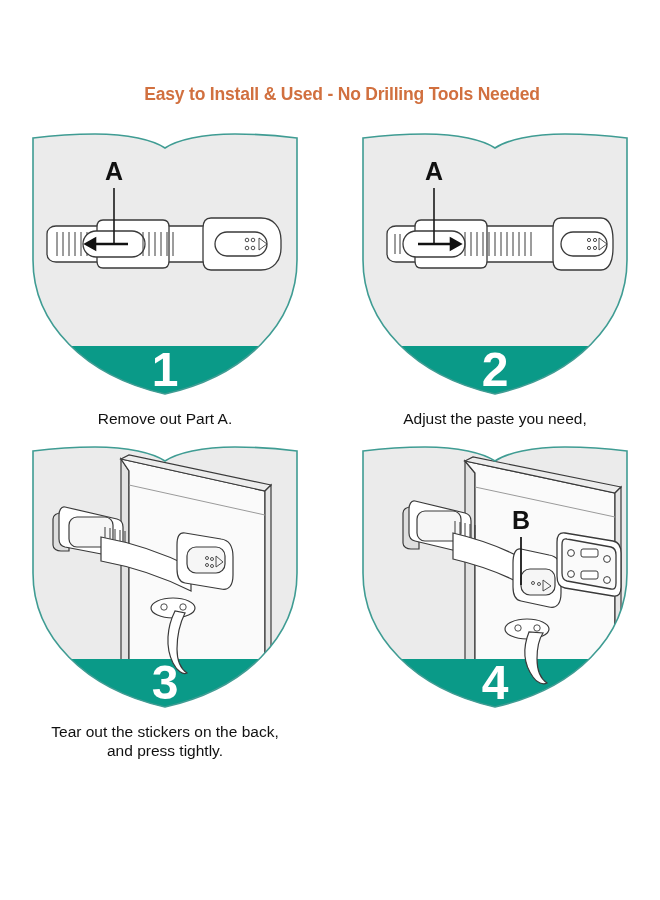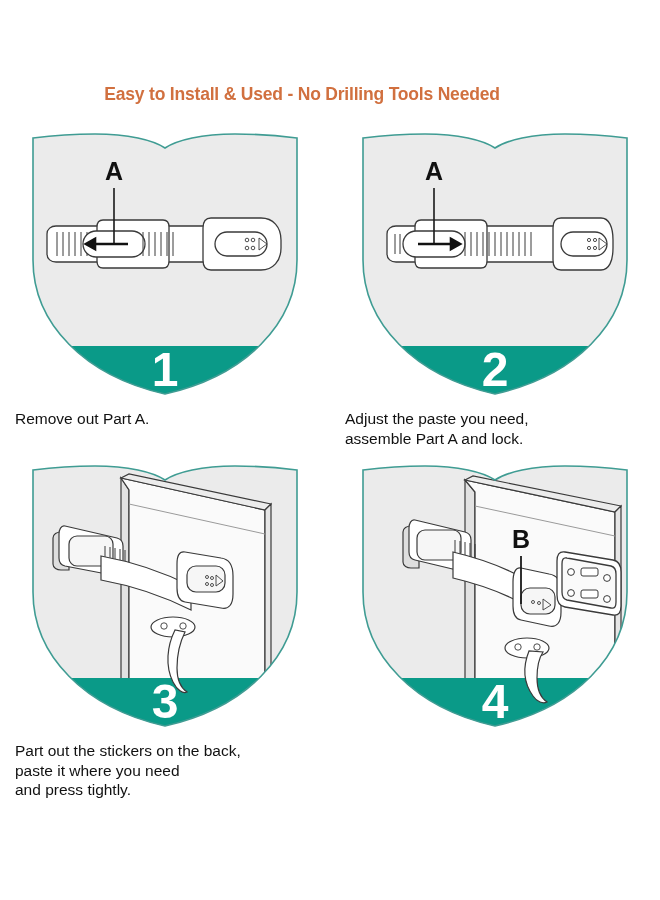--- a/index.html
+++ b/index.html
@@ -24,20 +24,21 @@
     position: absolute;
     top: 84px;
     left: 0;
     width: 604px;
     text-align: center;
     font-size: 17.5px;
     font-weight: bold;
     color: #d1703f;
     letter-spacing: -0.2px;
     font-family: "Liberation Sans", sans-serif;
+    padding-left: 40px;
   }
   .grid {
     position: absolute;
     top: 128px;
     left: 0;
     width: 660px;
   }
   .row {
     display: flex;
     width: 660px;
@@ -54,21 +55,21 @@
     position: relative;
   }
   .shield-svg {
     display: block;
     width: 280px;
     height: 272px;
   }
   .caption {
     margin-top: 9px;
     width: 300px;
-    text-align: left;
+    text-align: center;
     font-size: 15.5px;
     line-height: 19.5px;
     color: #111111;
     font-family: "Liberation Sans", sans-serif;
   }
   .row2 {
     margin-top: 12px;
   }
   .cap-line { display: block; }
 </style>
@@ -191,21 +192,20 @@
               </g>
             </g>
             <line x1="79" y1="60" x2="79" y2="116" stroke="#1a1a1a" stroke-width="1.6"></line>
             <path d="M63 116 L103 116 M96 111 L105 116 L96 121 Z" stroke="#111111" stroke-width="2.6" fill="#111111"></path>
             <text x="79" y="52" text-anchor="middle" font-family="Liberation Sans, sans-serif" font-size="25" font-weight="bold" fill="#111111">A</text>
             <text x="140" y="258" text-anchor="middle" font-family="Liberation Sans, sans-serif" font-size="48" font-weight="bold" fill="#ffffff">2</text>
           </svg>
         </div>
         <div class="caption">
           <span class="cap-line">Adjust the paste you need,</span>
-          <span class="cap-line">assemble Part A and lock.</span>
         </div>
       </div>
     </div>
 
     <div class="row row2">
 
       <div class="cell">
         <div class="shield-wrap">
           <svg class="shield-svg" viewBox="0 0 280 272">
             <defs>
@@ -258,22 +258,21 @@
                 <path d="M150 170 C142 186 140 206 148 222 C152 230 158 234 162 232
                          C156 228 152 220 152 208 C152 192 156 180 160 172 Z"></path>
               </g>
             </g>
             <path d="M8 10 C8 10 40 6 70 6 C103 6 128 12 140 20 C152 12 177 6 210 6 C240 6 272 10 272 10
                      L272 132 C272 196 220 248 140 266 C60 248 8 196 8 132 Z" fill="none" stroke="#3f9c93" stroke-width="1.6"></path>
             <text x="140" y="258" text-anchor="middle" font-family="Liberation Sans, sans-serif" font-size="48" font-weight="bold" fill="#ffffff">3</text>
           </svg>
         </div>
         <div class="caption">
-          <span class="cap-line">Part out the stickers on the back,</span>
-          <span class="cap-line">paste it where you need</span>
+          <span class="cap-line">Tear out the stickers on the back,</span>
           <span class="cap-line">and press tightly.</span>
         </div>
       </div>
 
       <div class="cell">
         <div class="shield-wrap">
           <svg class="shield-svg" viewBox="0 0 280 272">
             <defs>
               <clipPath id="clip4">
                 <path d="M8 10 C8 10 40 6 70 6 C103 6 128 12 140 20 C152 12 177 6 210 6 C240 6 272 10 272 10

